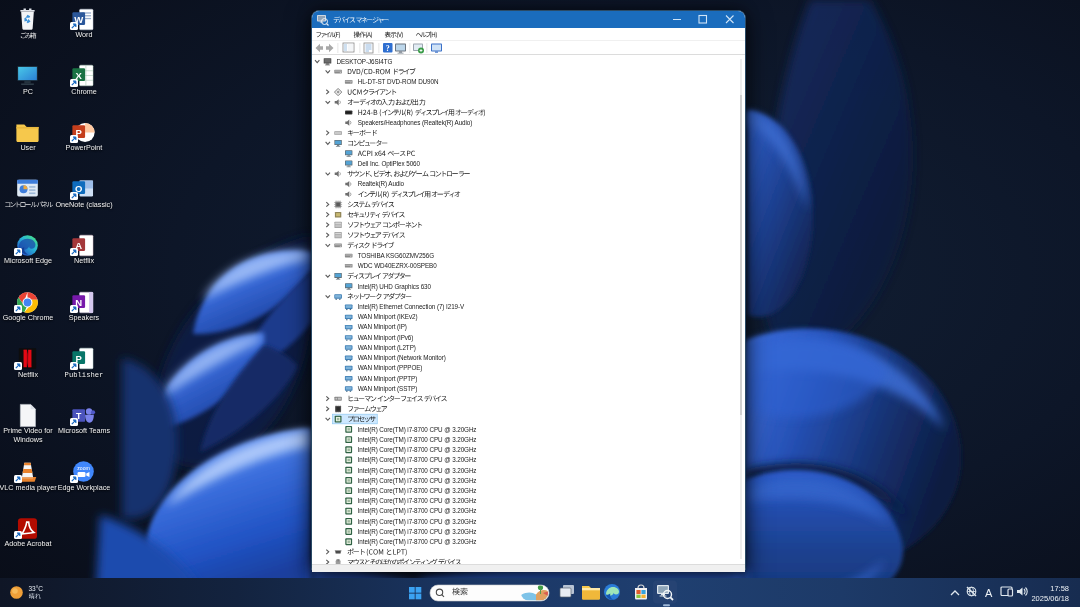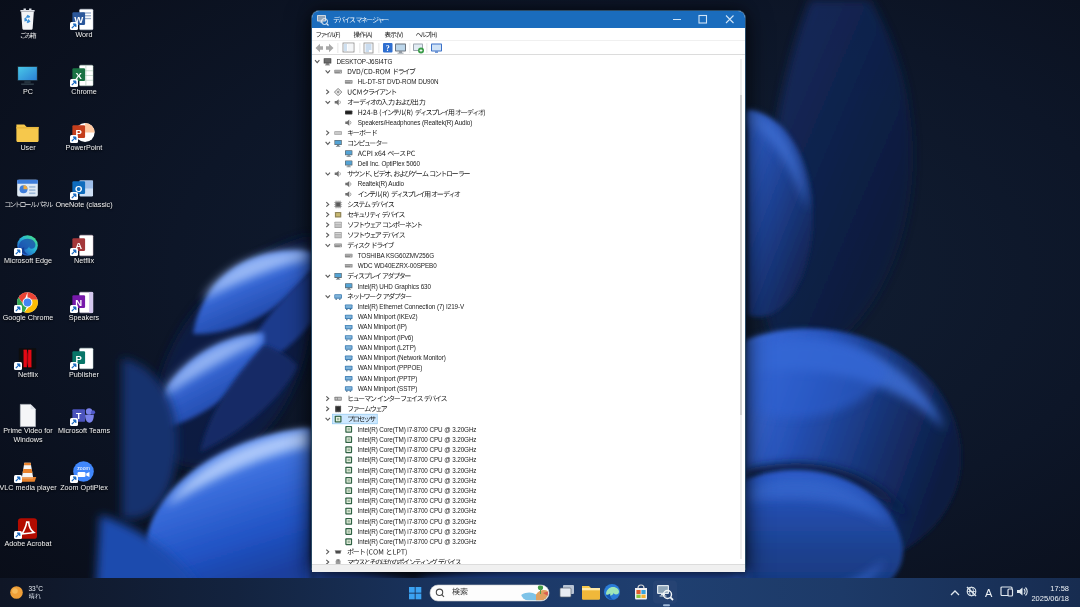--- a/index.html
+++ b/index.html
@@ -365,21 +365,21 @@
 <div style="position:absolute;left:-17px;top:370.6px;width:90px;text-align:center;font-size:7.2px;line-height:8.5px;color:#f2f2f2;text-shadow:0 1px 2px rgba(0,0,0,0.9);font-family:'Liberation Sans',sans-serif">Netflix</div>
 <div style="position:absolute;left:70px;top:345.1px;width:27px;height:27px"><svg width="27" height="27" viewBox="0 0 34 34">
       <rect x="12" y="4" width="17" height="26" rx="1.5" fill="#fff" stroke="#b9d4d0" stroke-width="0.6"></rect>
       <rect x="3" y="8" width="16" height="16" rx="1.5" fill="#077568"></rect>
       <text x="11" y="21" font-size="12" font-family="Liberation Sans" fill="#fff" text-anchor="middle" font-weight="bold">P</text>
     </svg></div>
 <div style="position:absolute;left:70px;top:361.6px;width:8px;height:8px;background:#fff;border-radius:1.5px"></div>
 <svg style="position:absolute;left:70px;top:361.6px" width="8" height="8">
     <path d="M1.8 6.2 L5.8 2.2 M5.8 2.2 H3 M5.8 2.2 V5" stroke="#1567c0" stroke-width="1.2" fill="none"></path>
   </svg>
-<div style="position:absolute;left:39px;top:370.6px;width:90px;text-align:center;font-size:7.2px;line-height:8.5px;color:#f2f2f2;text-shadow:0 1px 2px rgba(0,0,0,0.9);font-family:Liberation Sans, sans-serif">Publisher</div>
+<div style="position:absolute;left:39px;top:370.6px;width:90px;text-align:center;font-size:7.2px;line-height:8.5px;color:#f2f2f2;text-shadow:0 1px 2px rgba(0,0,0,0.9);font-family:Liberation Mono, monospace">Publisher</div>
 <div style="position:absolute;left:14px;top:401.7px;width:27px;height:27px"><svg width="27" height="27" viewBox="0 0 34 34">
       <path d="M8 3 H21 L27 9 V31 H8 Z" fill="#f5f6f8" stroke="#c8ccd4" stroke-width="0.8"></path>
       <path d="M21 3 L21 9 H27 Z" fill="#dde1e8"></path>
     </svg></div>
 <div style="position:absolute;left:-17px;top:427.2px;width:90px;text-align:center;font-size:7.2px;line-height:8.5px;color:#f2f2f2;text-shadow:0 1px 2px rgba(0,0,0,0.9);font-family:'Liberation Sans',sans-serif">Prime Video for<br>Windows</div>
 <div style="position:absolute;left:70px;top:401.7px;width:27px;height:27px"><svg width="27" height="27" viewBox="0 0 34 34">
       <circle cx="24" cy="12" r="4" fill="#7b83eb"></circle>
       <circle cx="29" cy="13" r="2.6" fill="#5059c9"></circle>
       <rect x="3" y="9" width="16" height="16" rx="1.5" fill="#4b53bc"></rect>
       <text x="11" y="21.5" font-size="11" font-family="Liberation Sans" fill="#fff" text-anchor="middle" font-weight="bold">T</text>
@@ -405,21 +405,21 @@
 <div style="position:absolute;left:70px;top:458.3px;width:27px;height:27px"><svg width="27" height="27" viewBox="0 0 34 34">
       <circle cx="17" cy="17" r="13" fill="#4087fc"></circle>
       <text x="17" y="15.5" font-size="6.5" font-family="Liberation Sans" fill="#fff" text-anchor="middle">zoom</text>
       <rect x="9.5" y="17.5" width="10" height="6.5" rx="1.6" fill="#fff"></rect>
       <path d="M20.5 19.5 L24.5 17.5 V24 L20.5 22 Z" fill="#fff"></path>
     </svg></div>
 <div style="position:absolute;left:70px;top:474.8px;width:8px;height:8px;background:#fff;border-radius:1.5px"></div>
 <svg style="position:absolute;left:70px;top:474.8px" width="8" height="8">
     <path d="M1.8 6.2 L5.8 2.2 M5.8 2.2 H3 M5.8 2.2 V5" stroke="#1567c0" stroke-width="1.2" fill="none"></path>
   </svg>
-<div style="position:absolute;left:39px;top:483.8px;width:90px;text-align:center;font-size:7.2px;line-height:8.5px;color:#f2f2f2;text-shadow:0 1px 2px rgba(0,0,0,0.9);font-family:'Liberation Sans',sans-serif">Zoom OptiPlex</div>
+<div style="position:absolute;left:39px;top:483.8px;width:90px;text-align:center;font-size:7.2px;line-height:8.5px;color:#f2f2f2;text-shadow:0 1px 2px rgba(0,0,0,0.9);font-family:'Liberation Sans',sans-serif">Edge Workplace</div>
 <div style="position:absolute;left:14px;top:514.9px;width:27px;height:27px"><svg width="27" height="27" viewBox="0 0 34 34">
       <rect x="5" y="4" width="24" height="26" rx="4" fill="#b30b00"></rect>
       <path d="M10 24 C13 19 15.5 13 16 9 H18.5 C18.8 14 21 19 25 22 C20 22.5 14 23.5 10 24 Z" fill="none" stroke="#fff" stroke-width="2"></path>
     </svg></div>
 <div style="position:absolute;left:14px;top:531.4px;width:8px;height:8px;background:#fff;border-radius:1.5px"></div>
 <svg style="position:absolute;left:14px;top:531.4px" width="8" height="8">
     <path d="M1.8 6.2 L5.8 2.2 M5.8 2.2 H3 M5.8 2.2 V5" stroke="#1567c0" stroke-width="1.2" fill="none"></path>
   </svg>
 <div style="position:absolute;left:-17px;top:540.4px;width:90px;text-align:center;font-size:7.2px;line-height:8.5px;color:#f2f2f2;text-shadow:0 1px 2px rgba(0,0,0,0.9);font-family:'Liberation Sans',sans-serif">Adobe Acrobat</div>
 

